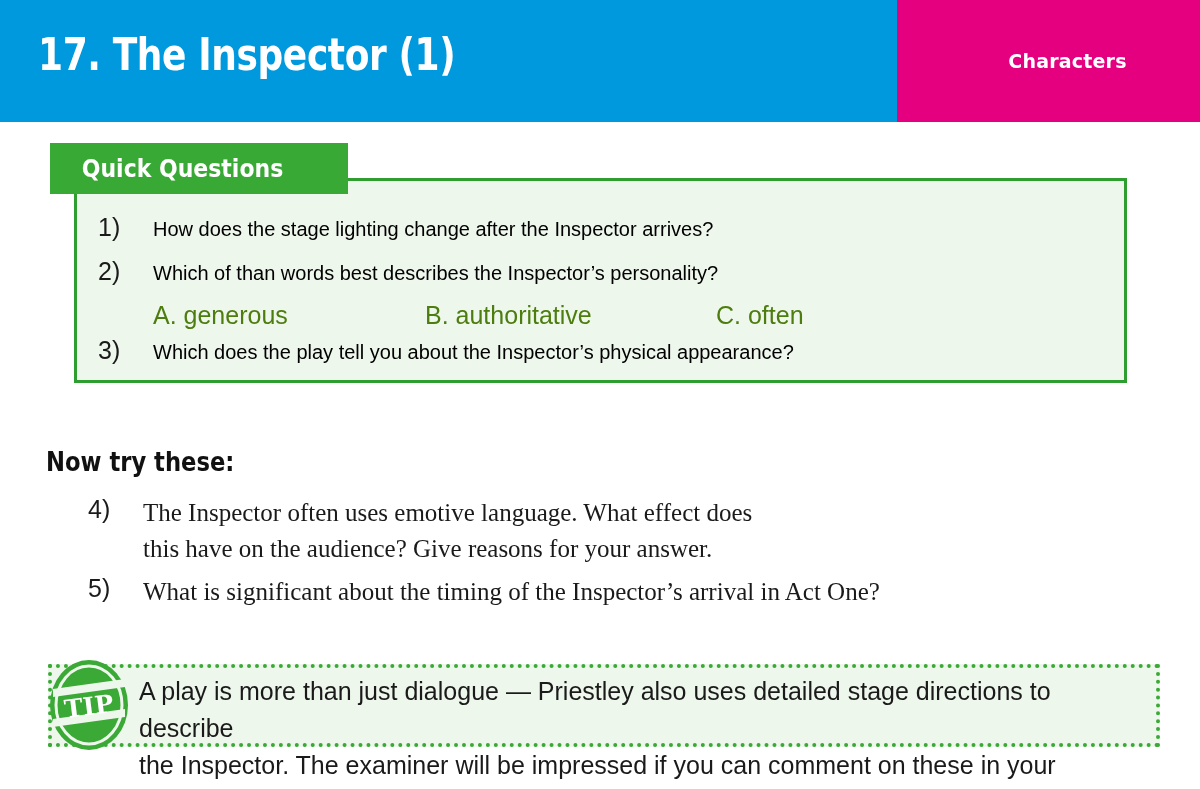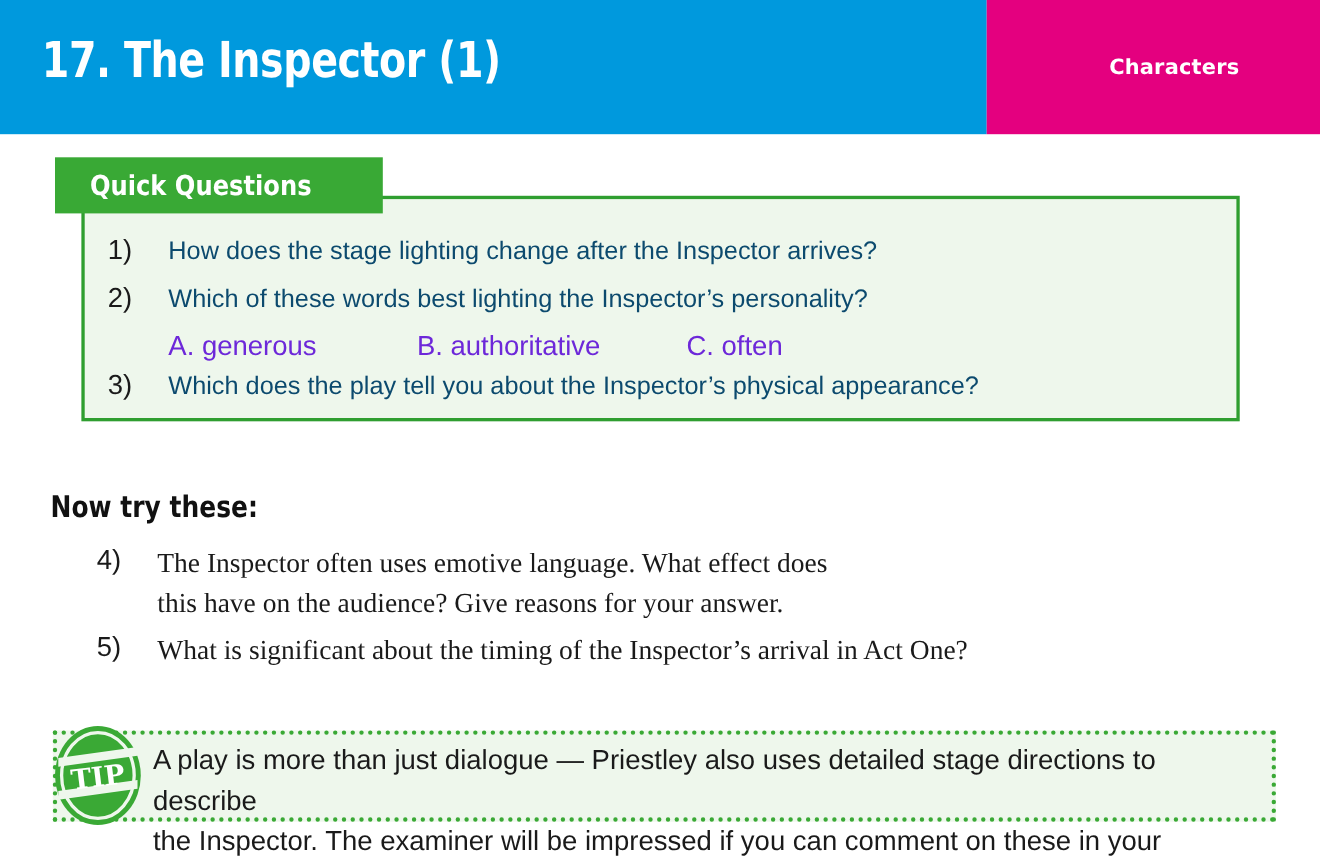--- a/index.html
+++ b/index.html
@@ -119,35 +119,36 @@
   .q-num {
     width: 55px;
     flex: none;
     font-family: "Liberation Sans", sans-serif;
     font-size: 25px;
     color: #1a1a1a;
     font-weight: 400;
   }
   .q-text {
     font-family: "Liberation Sans", sans-serif;
-    font-size: 23px;
-    color: #0c4a6e;
+    font-size: 20px;
+    color: #000000;
     font-weight: 400;
     white-space: nowrap;
   }
 
   .choices {
     position: absolute;
     left: 76px;
     top: 120px;
     display: flex;
     font-family: "Liberation Sans", sans-serif;
     font-size: 25px;
-    color: #6d28d9;
-    white-space: nowrap;
+    color: #4d7c0f;
+    white-space: nowrap;
+    gap: 46px;
   }
   .choice-a { width: 202px; }
   .choice-b { width: 245px; margin-left: 24px; }
   .choice-c { }
 
   
   .nt-heading {
     position: absolute;
     left: 46px;
     top: 446px;
@@ -229,21 +230,21 @@
 <div class="qq-box">
   <div class="q-list">
 
     <div class="q-row" style="left:21px; top:32px;">
       <span class="q-num">1)</span>
       <span class="q-text">How does the stage lighting change after the Inspector arrives?</span>
     </div>
 
     <div class="q-row" style="left:21px; top:76px;">
       <span class="q-num">2)</span>
-      <span class="q-text">Which of these words best lighting the Inspector’s personality?</span>
+      <span class="q-text">Which of than words best describes the Inspector’s personality?</span>
     </div>
 
     <div class="choices">
       <span class="choice-a">A. generous</span>
       <span class="choice-b">B. authoritative</span>
       <span class="choice-c">C. often</span>
     </div>
 
     <div class="q-row" style="left:21px; top:155px;">
       <span class="q-num">3)</span>

